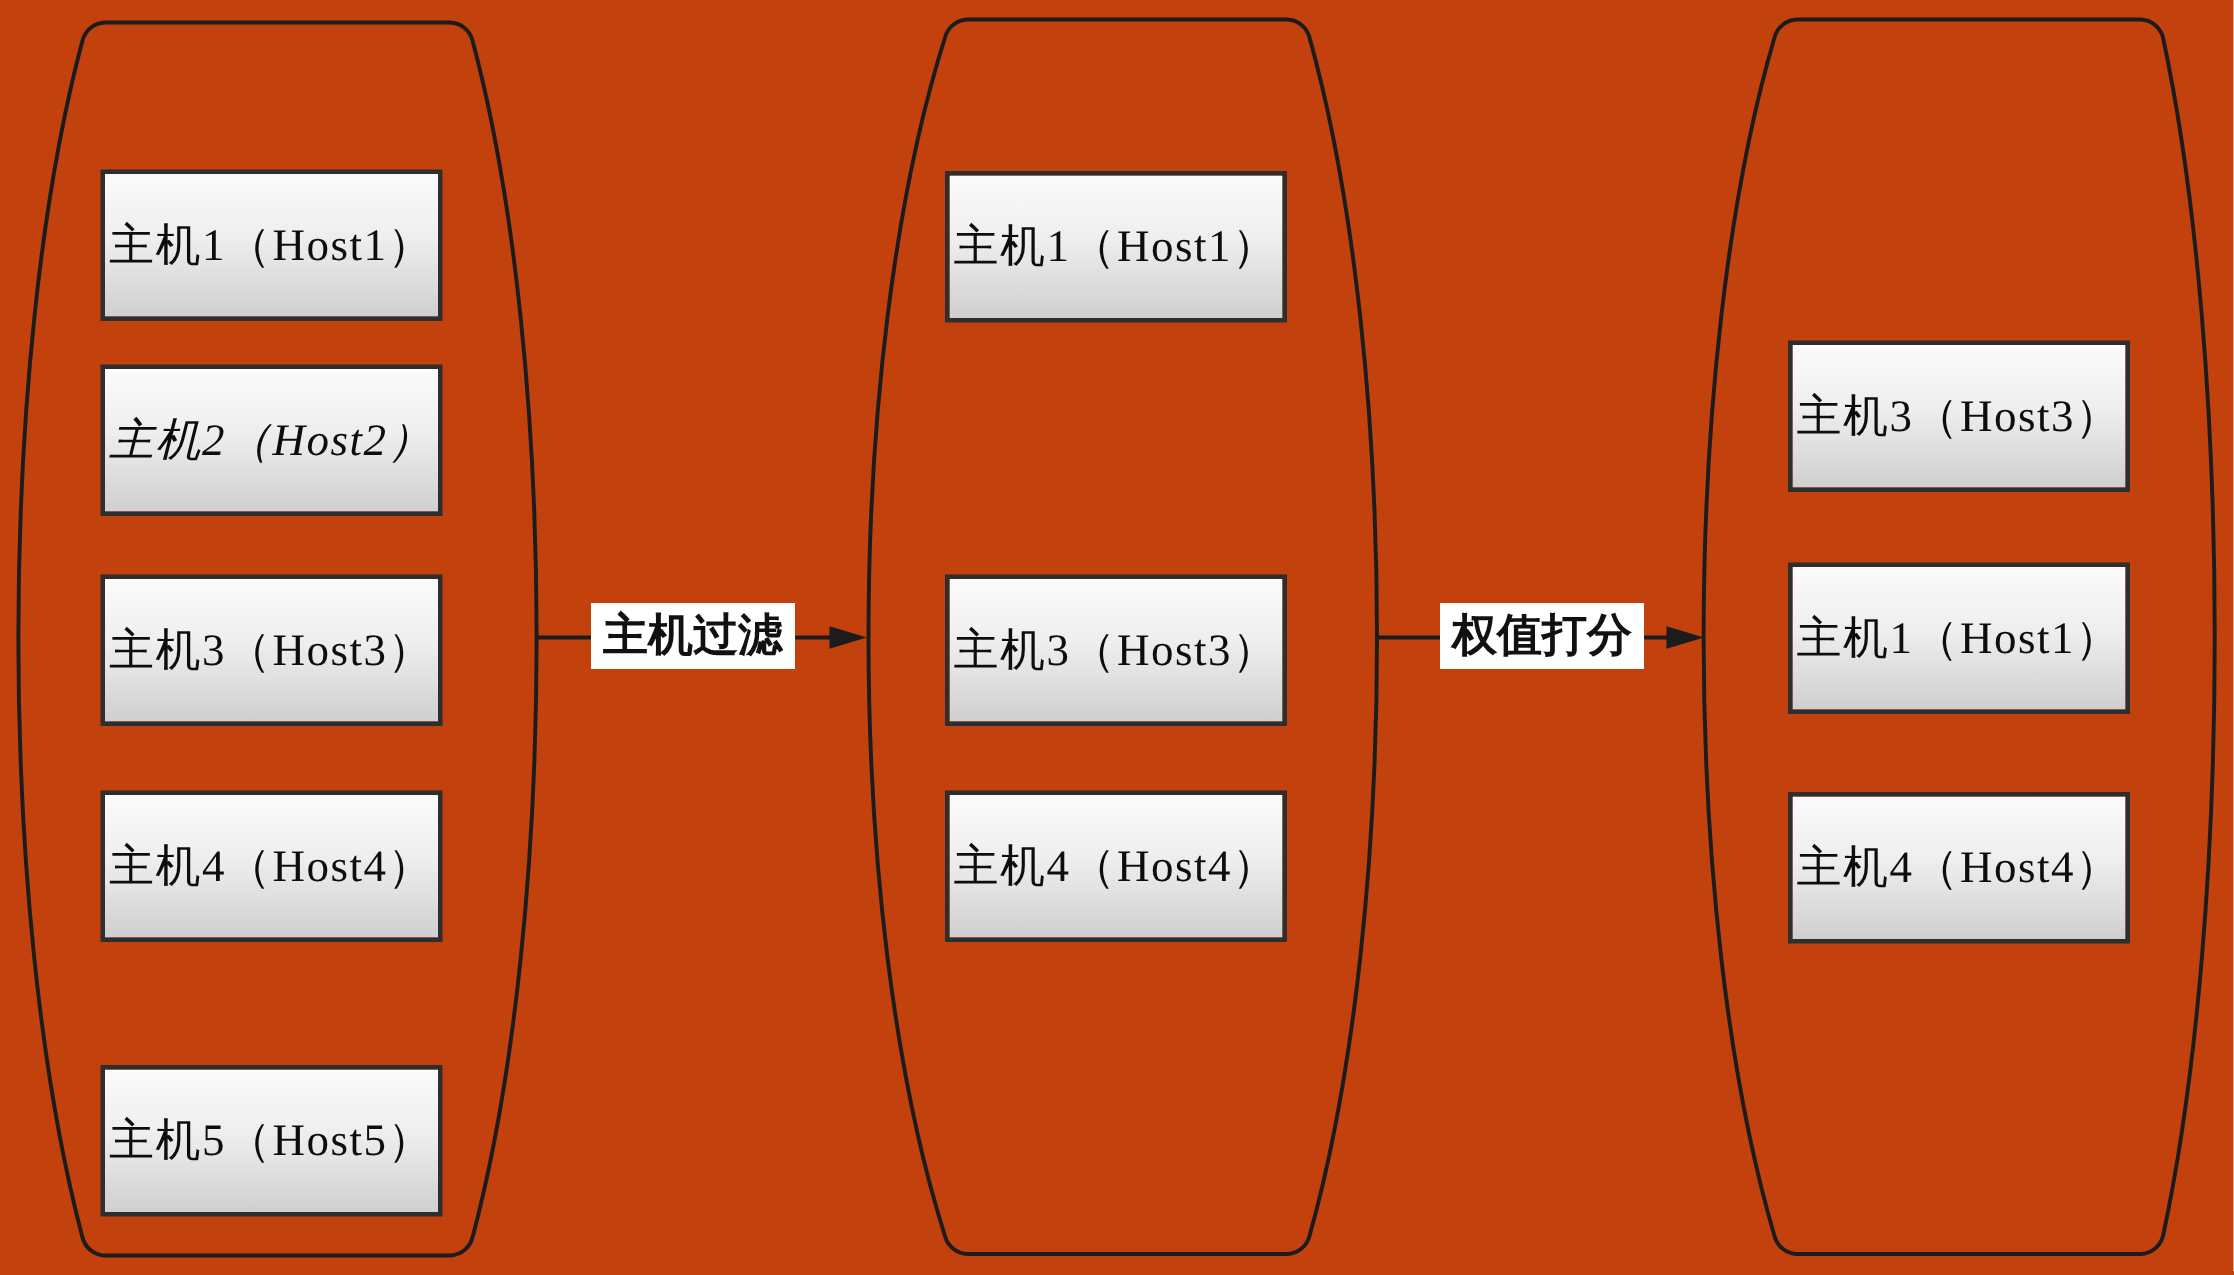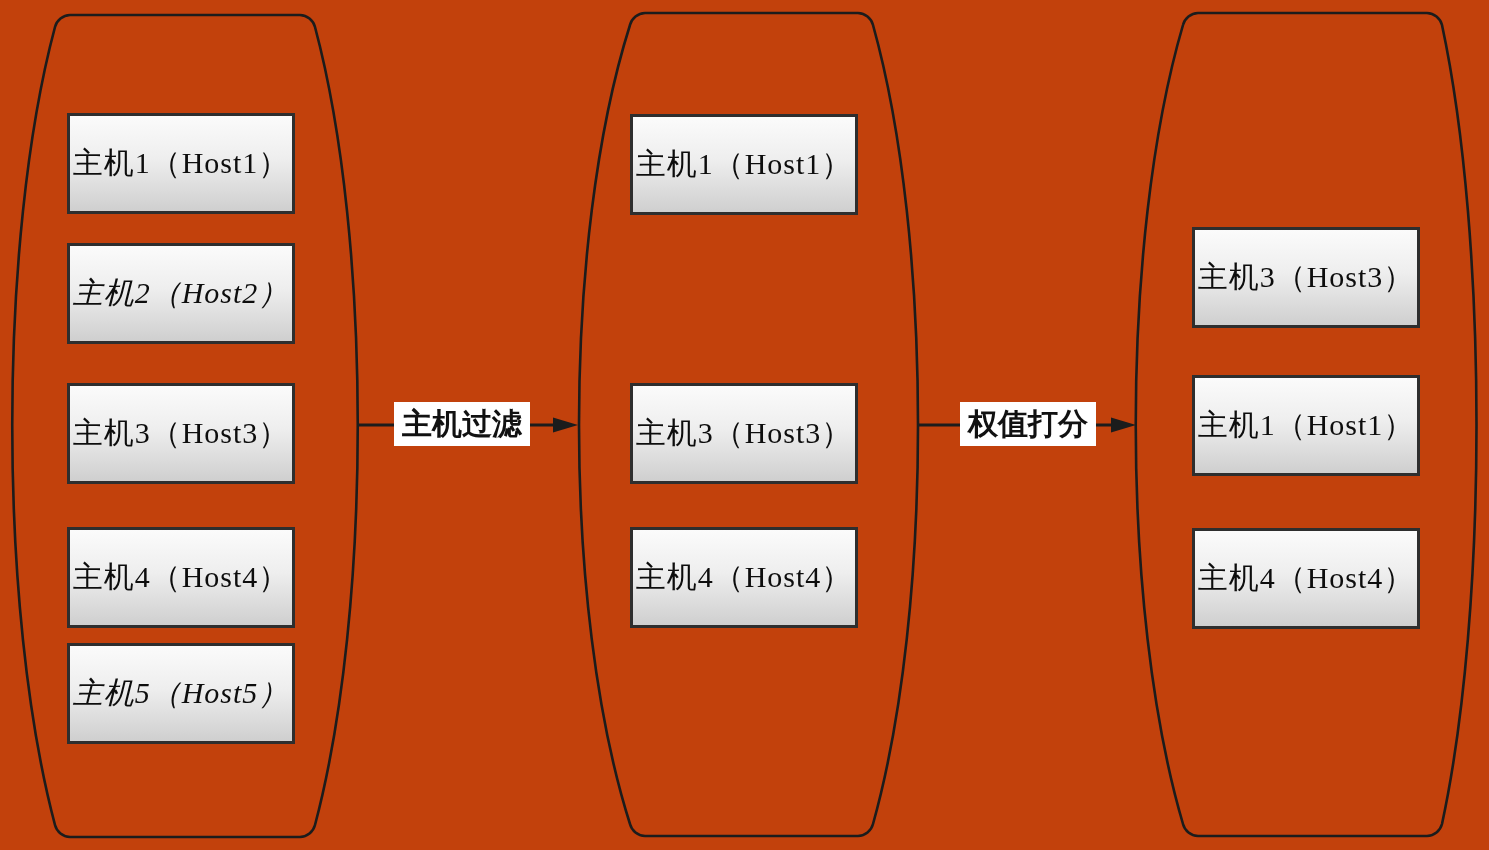--- a/index.html
+++ b/index.html
@@ -83,21 +83,21 @@
 
     <line class="arrow-line" x1="917" y1="425" x2="1115" y2="425"></line>
     <polygon class="arrow-head" points="1136,425 1111,417.5 1111,432.5"></polygon>
   </svg>
 
   <div>
     <div class="host-box" style="left:67px; top:113px;">主机1（Host1）</div>
     <div class="host-box" style="left:67px; top:243px;font-style:italic;">主机2（Host2）</div>
     <div class="host-box" style="left:67px; top:383px;">主机3（Host3）</div>
     <div class="host-box" style="left:67px; top:527px;">主机4（Host4）</div>
-    <div class="host-box" style="left:67px; top:643px;font-style:italic;">主机5（Host5）</div>
+    <div class="host-box" style="left:67px; top:710px;">主机5（Host5）</div>
   </div>
 
   <div>
     <div class="host-box" style="left:630px; top:114px;">主机1（Host1）</div>
     <div class="host-box" style="left:630px; top:383px;">主机3（Host3）</div>
     <div class="host-box" style="left:630px; top:527px;">主机4（Host4）</div>
   </div>
 
   <div>
     <div class="host-box" style="left:1192px; top:227px;">主机3（Host3）</div>

